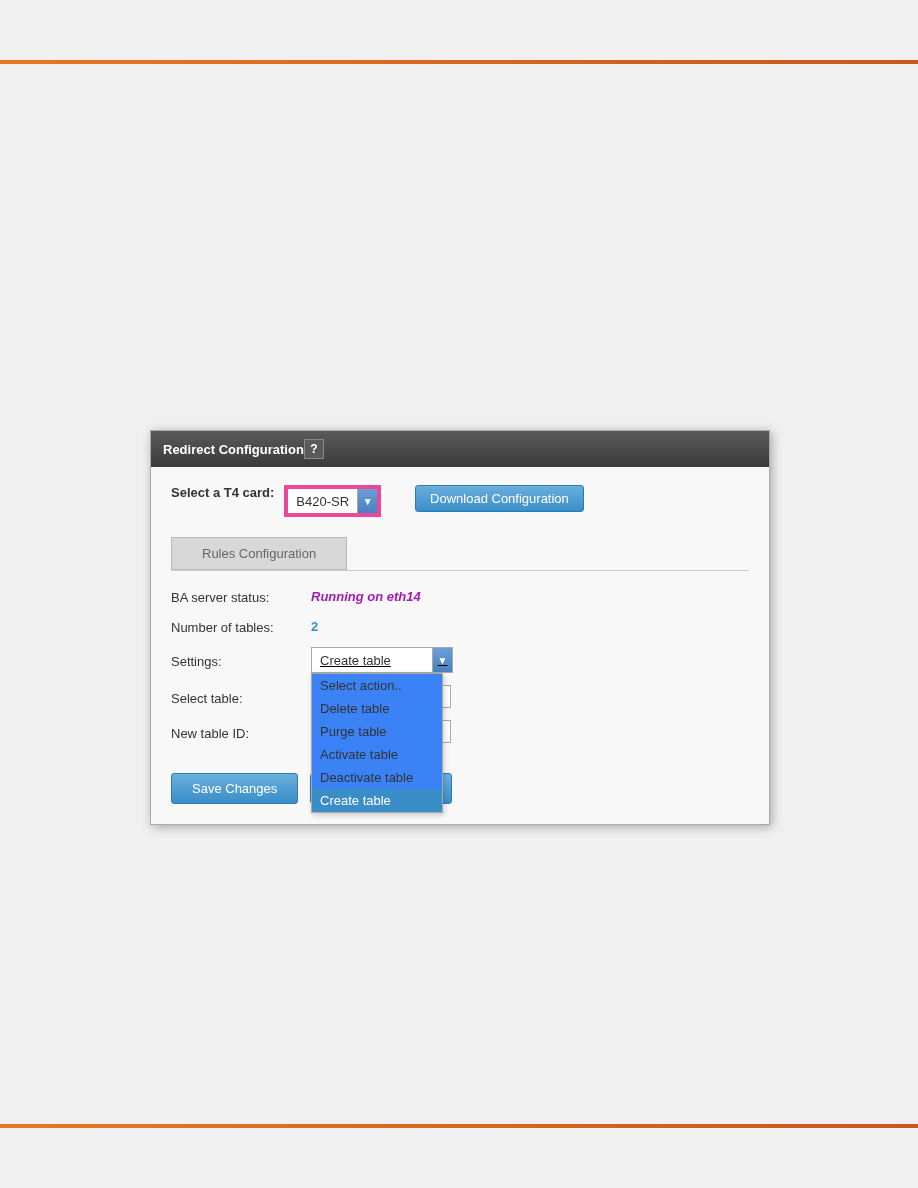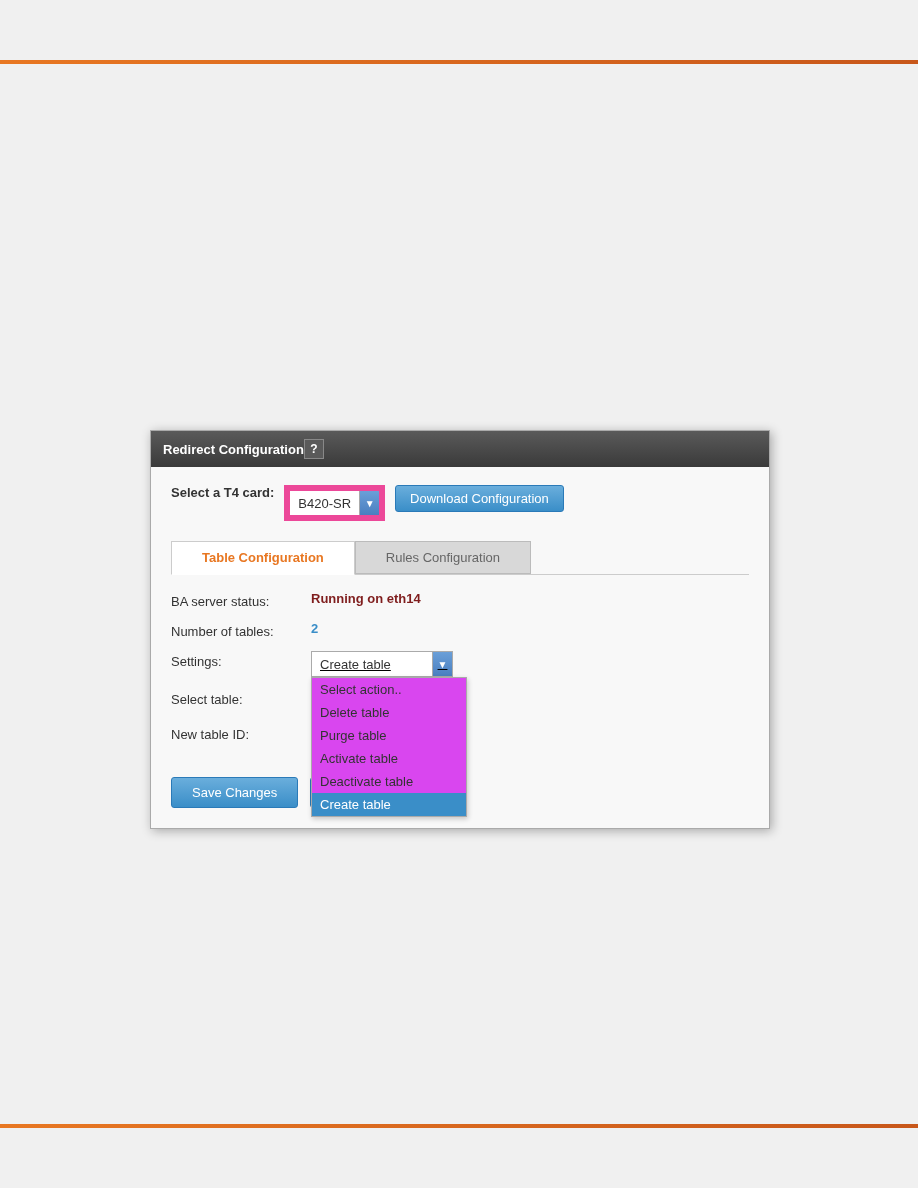--- a/index.html
+++ b/index.html
@@ -85,21 +85,21 @@
 
     .card-select-label {
       font-size: 13px;
       font-weight: bold;
       color: #333;
     }
 
     .card-select-wrapper {
       display: flex;
       align-items: center;
-      border: 6px solid #ec4899;
+      border: 4px solid #ec4899;
       background: #fff;
     }
 
     .card-select-value {
       padding: 3px 8px;
       font-size: 13px;
       color: #333;
       background: #fff;
     }
 
@@ -117,20 +117,21 @@
     }
 
     .download-btn {
       background: linear-gradient(to bottom, #6aaedc, #3a8ec8);
       color: #fff;
       border: 1px solid #2a7ab8;
       padding: 5px 14px;
       font-size: 13px;
       cursor: pointer;
       border-radius: 3px;
+      margin-left: 24px;
     }
 
     
     .tabs {
       display: flex;
       border-bottom: 1px solid #ccc;
       margin-bottom: 16px;
     }
 
     .tab {
@@ -153,38 +154,39 @@
 
     .tab.inactive {
       background: #d8d8d8;
       color: #666;
       border: 1px solid #bbb;
     }
 
     
     .form-row {
       display: flex;
-      align-items: flex-start;
+      align-items: center;
       margin-bottom: 12px;
     }
 
     .form-label {
       width: 140px;
       color: #333;
       font-size: 13px;
       padding-top: 3px;
     }
 
     .form-value {
       font-size: 13px;
     }
 
     .status-running {
-      color: #7f1d1d;
-      font-weight: bold;
+      color: #a21caf;
+      font-weight: bold;
+      font-style: italic;
     }
 
     .count-value {
       color: #3a8ec8;
       font-weight: bold;
     }
 
     
     .settings-select-wrapper {
       display: flex;
@@ -212,22 +214,22 @@
       cursor: pointer;
       color: #fff;
       font-size: 10px;
     }
 
     
     .dropdown-menu {
       position: absolute;
       top: 100%;
       left: 0;
-      width: 156px;
-      background: #d946ef;
+      width: 132px;
+      background: #3b82f6;
       border: 1px solid #aaa;
       z-index: 100;
       box-shadow: 1px 2px 5px rgba(0,0,0,0.2);
     }
 
     .dropdown-item {
       padding: 4px 8px;
       font-size: 13px;
       color: #333;
       cursor: pointer;
@@ -306,21 +308,20 @@
     <div class="card-select-row">
       <span class="card-select-label">Select a T4 card:</span>
       <div class="card-select-wrapper">
         <span class="card-select-value">B420-SR</span>
         <div class="card-select-arrow">▼</div>
       </div>
       <button class="download-btn">Download Configuration</button>
     </div>
 
     <div class="tabs">
-      <div class="tab active">Table Configuration</div>
       <div class="tab inactive">Rules Configuration</div>
     </div>
 
     <div class="form-row">
       <span class="form-label">BA server status:</span>
       <span class="form-value status-running">Running on eth14</span>
     </div>
 
     <div class="form-row">
       <span class="form-label">Number of tables:</span>

